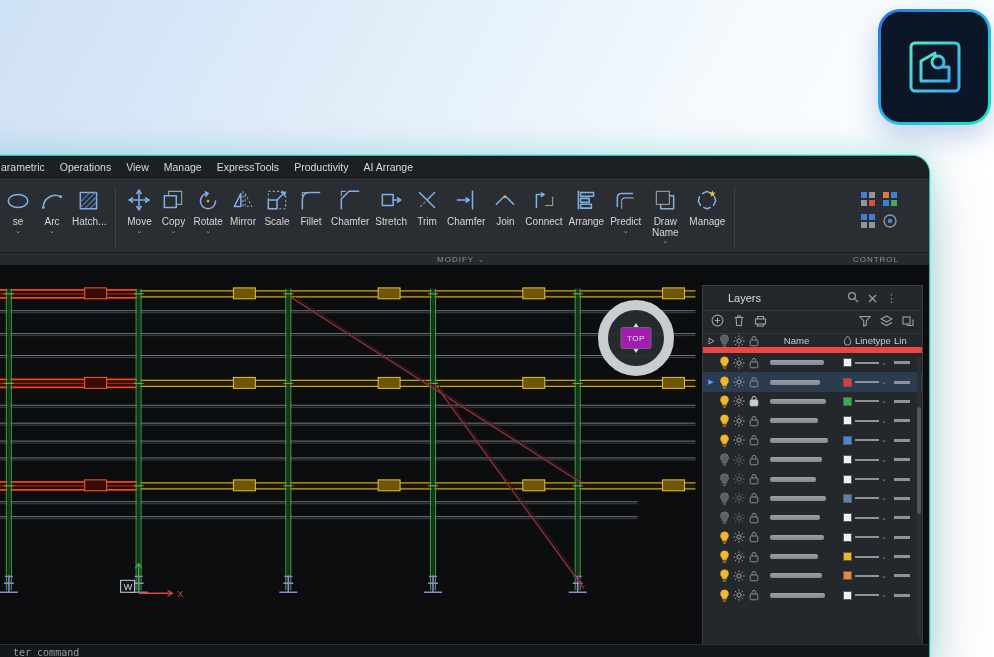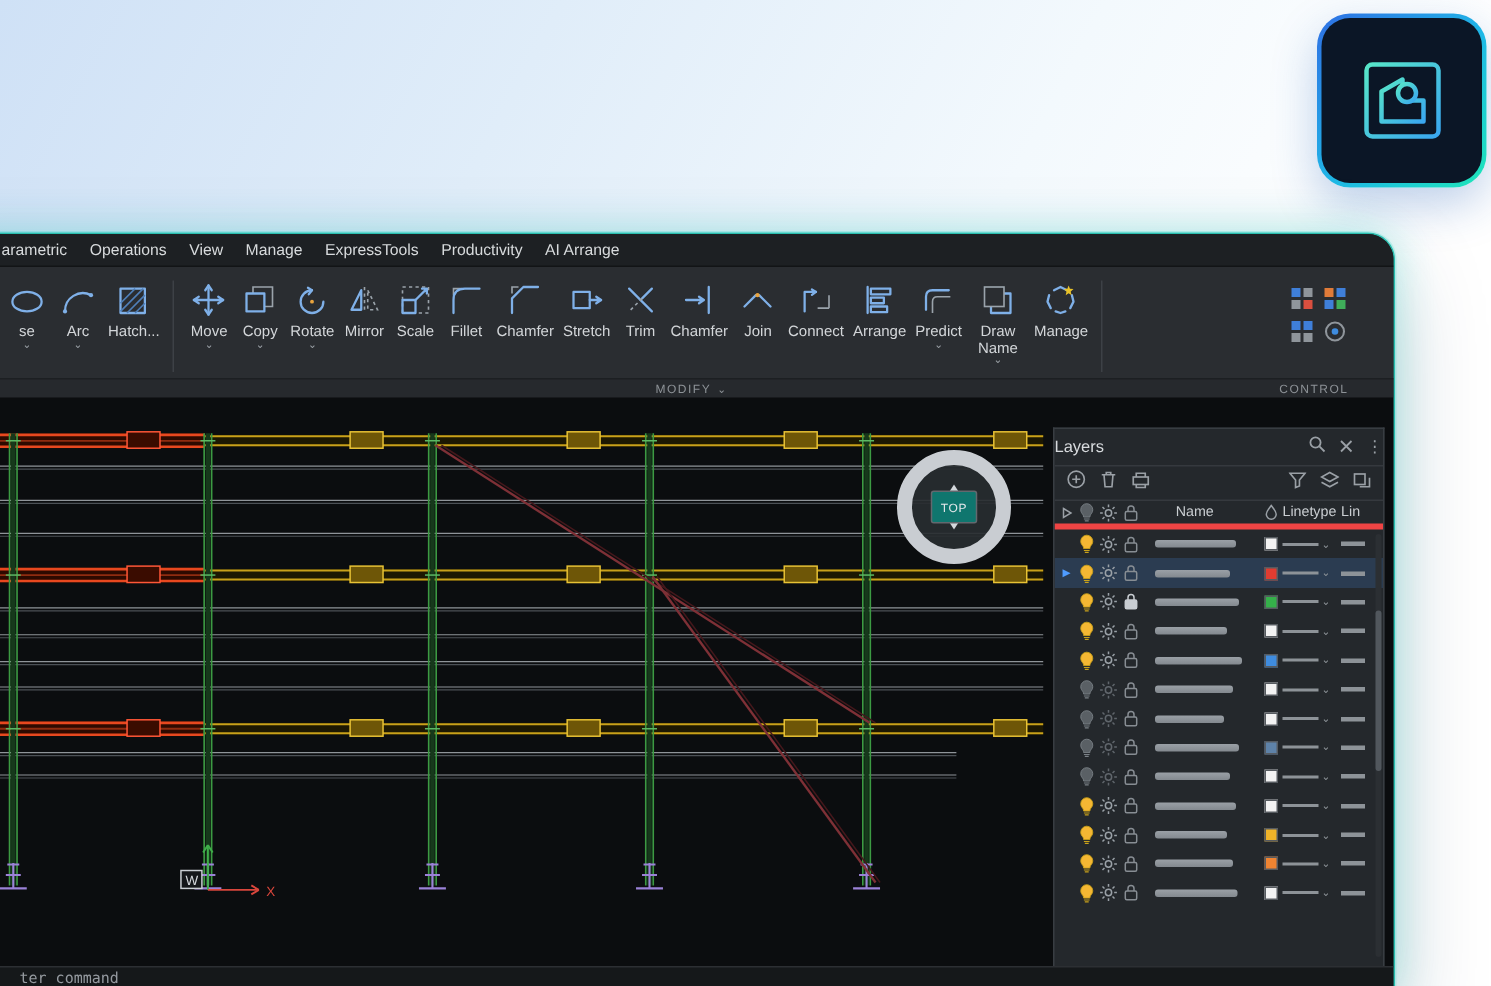--- a/index.html
+++ b/index.html
@@ -36,34 +36,34 @@
     font-size:8px;letter-spacing:1px;color:#8d9297}
   .modify-label{position:absolute;left:498px;top:2px;display:flex;gap:4px;align-items:center}
   .modify-label .chev{font-size:7px;letter-spacing:0}
   .control-label{position:absolute;right:30px;top:2px}
 
   .content{flex:1 1 auto;position:relative;background:#0b0d0f;overflow:hidden}
   .drawing{position:absolute;inset:0;width:100%;height:100%}
 
   
   .navwheel{position:absolute;left:655px;top:31px;width:84px;height:84px}
-  .top-btn{position:absolute;left:50%;top:50%;transform:translate(-50%,-50%);width:31px;height:22px;background:#0f766e;
+  .top-btn{position:absolute;left:50%;top:50%;transform:translate(-50%,-50%);width:31px;height:22px;background:#a21caf;
     border:1px solid #63686e;border-radius:2px;color:#e4e7ea;font-size:8px;letter-spacing:.5px;
     display:flex;align-items:center;justify-content:center;cursor:pointer}
 
   
   .layers-panel{position:absolute;top:20px;right:6px;bottom:0;width:221px;background:#24282c;border:1px solid #383d42;border-bottom:none;
     display:flex;flex-direction:column;overflow:hidden}
-  .lp-header{height:25px;display:flex;align-items:center;padding:0 0;border-bottom:1px solid #35393e;flex:0 0 auto}
+  .lp-header{height:25px;display:flex;align-items:center;padding:0 25px;border-bottom:1px solid #35393e;flex:0 0 auto}
   .lp-title{font-size:11px;color:#d8dbde;flex:1}
   .lp-hicons{display:flex;gap:9px;align-items:center}
   .lp-hicons .kebab{color:#9aa0a6;font-size:11px;line-height:10px}
   .lp-toolbar{height:23px;display:flex;align-items:center;gap:9px;padding:0 8px;border-bottom:1px solid #35393e;flex:0 0 auto}
   .lp-sp{flex:1}
-  .lp-cols{height:19px;display:flex;align-items:center;border-bottom:4px solid #ef4444;font-size:9.5px;color:#c9cdd1;padding-left:2px;flex:0 0 auto}
+  .lp-cols{height:19px;display:flex;align-items:center;border-bottom:6px solid #ef4444;font-size:9.5px;color:#c9cdd1;padding-left:2px;flex:0 0 auto}
   .lp-rows{flex:1;overflow:hidden;position:relative}
   .lp-row{height:19.4px;display:flex;align-items:center;padding-left:2px}
   .lp-row.sel{background:rgba(58,110,170,.30)}
   .c-st{width:13px;display:flex;justify-content:center;align-items:center}
   .c-ic{width:16px;display:flex;justify-content:center;align-items:center}
   .c-name{width:84px;display:flex;align-items:center}
   .c-name i{height:5px;border-radius:2px;background:linear-gradient(#9aa0a6,#83898f);margin-left:8px;display:block}
   .hdr-name{margin-left:22px;font-weight:normal}
   .c-sw{width:16px;display:flex;justify-content:center;align-items:center}
   .c-sw i{width:9px;height:9px;border:1px solid #565b60;display:block}

